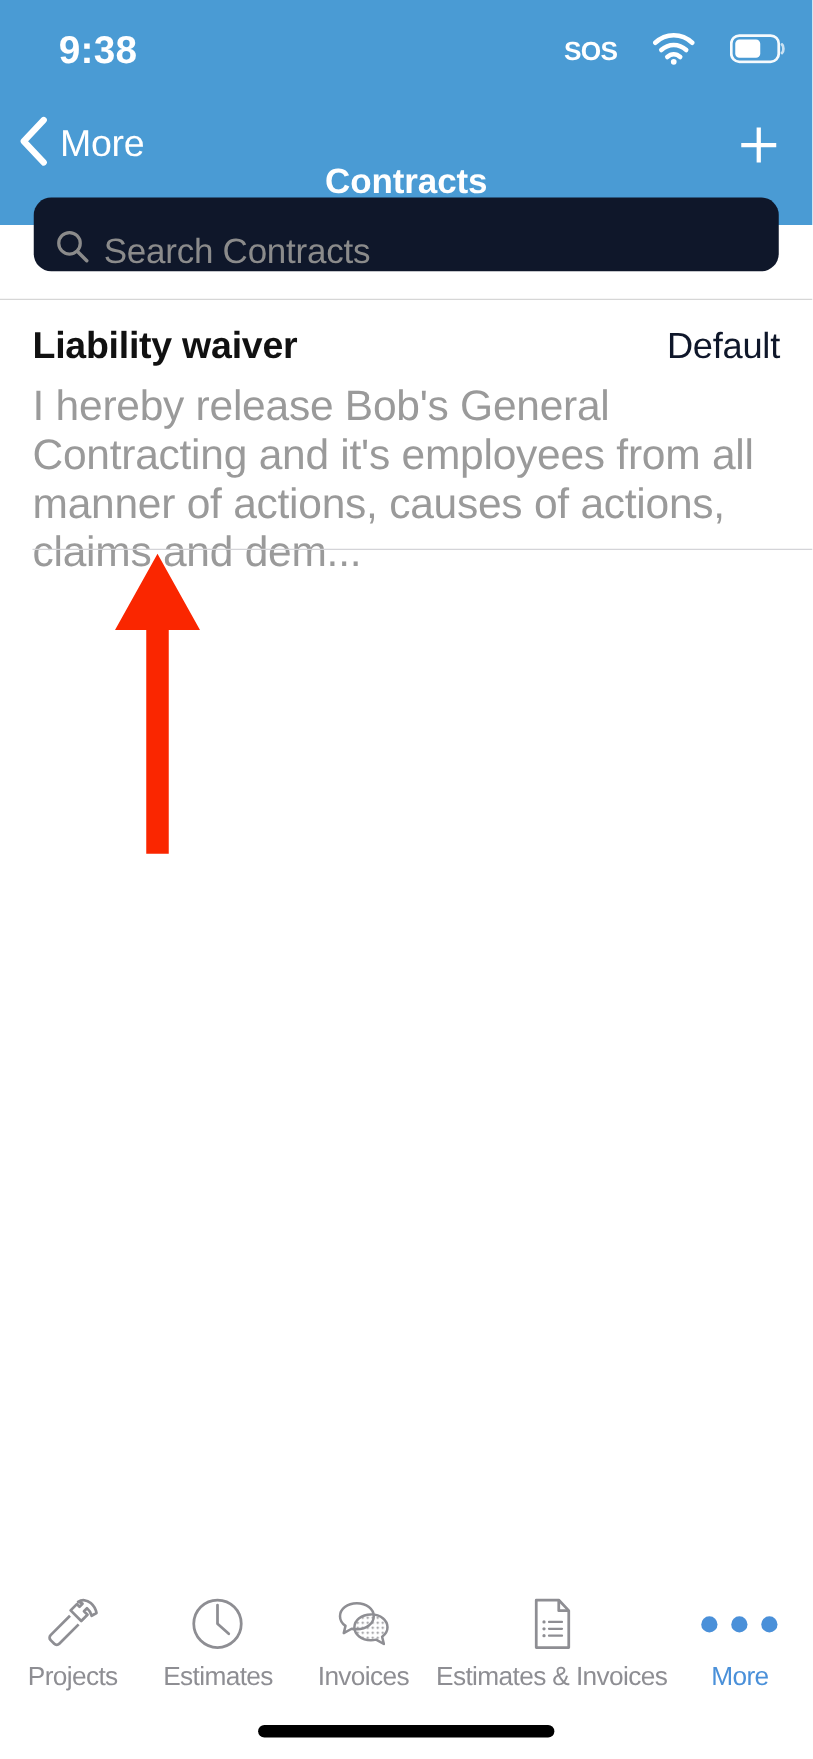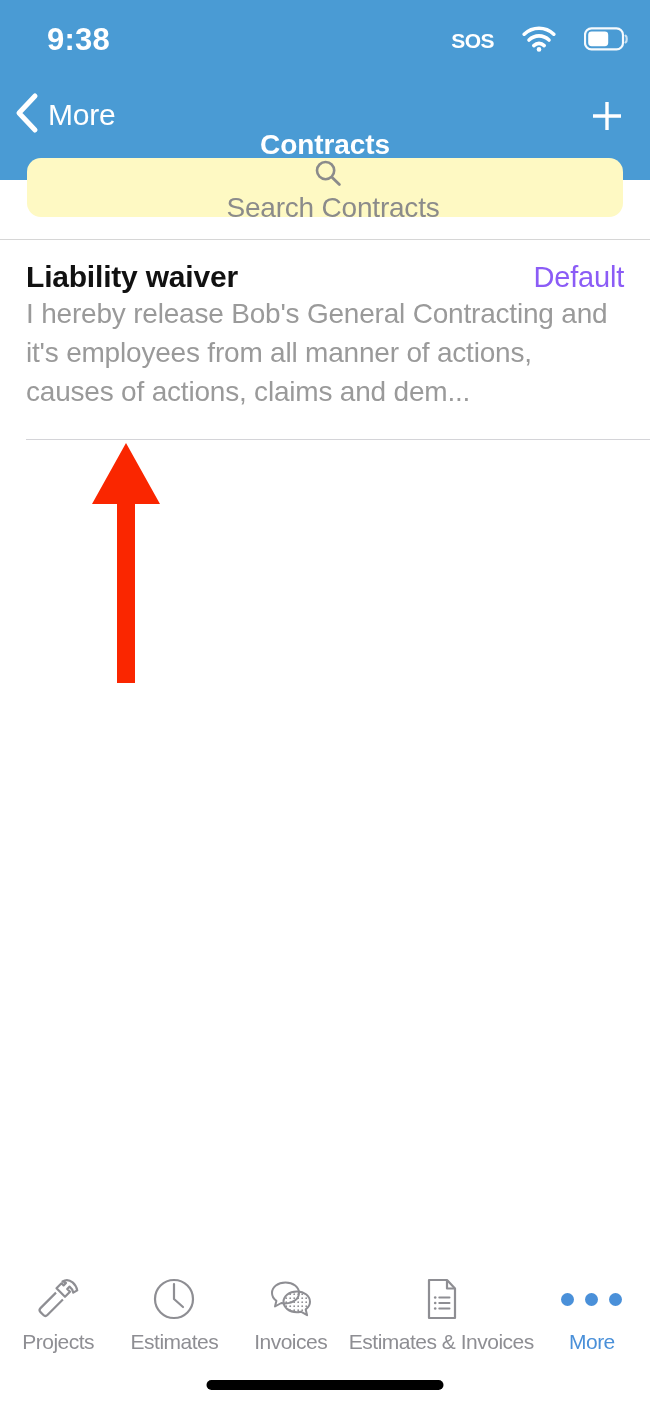--- a/index.html
+++ b/index.html
@@ -108,28 +108,27 @@
     cursor: pointer;
   }
 
   
   .searchbar {
     position: absolute;
     left: 27px;
     top: 158px;
     width: 596px;
     height: 59px;
-    background: #fef9c3;
+    background: #0f172a;
     border-radius: 14px;
     box-sizing: border-box;
     display: flex;
-    align-items: center;
+    align-items: flex-end;
     padding-left: 16px;
     cursor: text;
-    flex-direction: column;
   }
   .search-icon { display: block; flex: 0 0 auto; margin-right: 10px; }
   .search-placeholder {
     font-size: 28px;
     color: #8b8b8b;
     letter-spacing: -0.2px;
   }
 
   
   .content {
@@ -152,26 +151,26 @@
     justify-content: space-between;
   }
   .list-item-title {
     font-size: 30px;
     font-weight: bold;
     color: #111111;
     letter-spacing: -0.2px;
   }
   .list-item-badge {
     font-size: 29px;
-    color: #8b5cf6;
+    color: #0f172a;
     letter-spacing: -0.2px;
   }
   .list-item-body {
-    margin-top: 0;
-    font-size: 28px;
+    margin-top: 12px;
+    font-size: 34px;
     line-height: 39px;
     color: #9a9a9a;
     letter-spacing: -0.2px;
     padding-right: 4px;
   }
   .list-separator {
     position: absolute;
     left: 26px;
     right: 0;
     bottom: 0;

